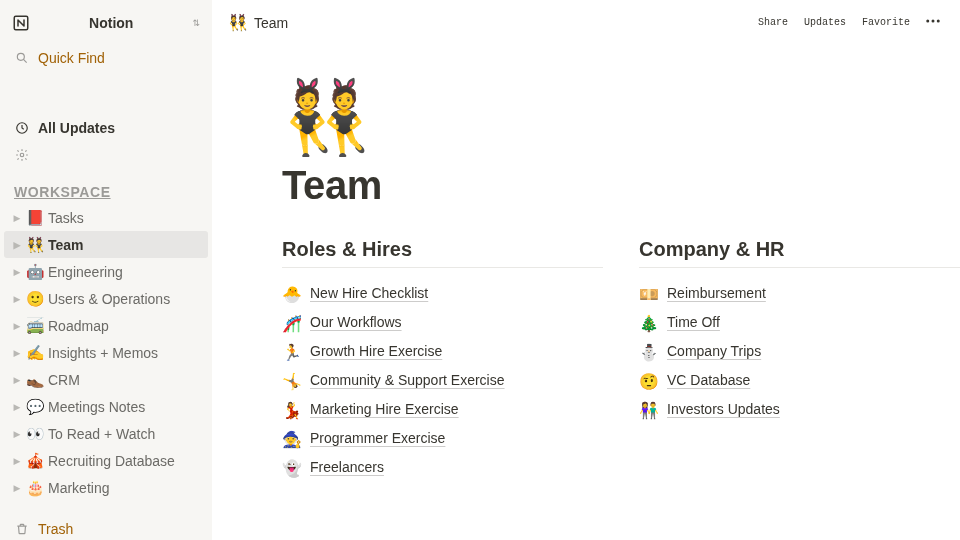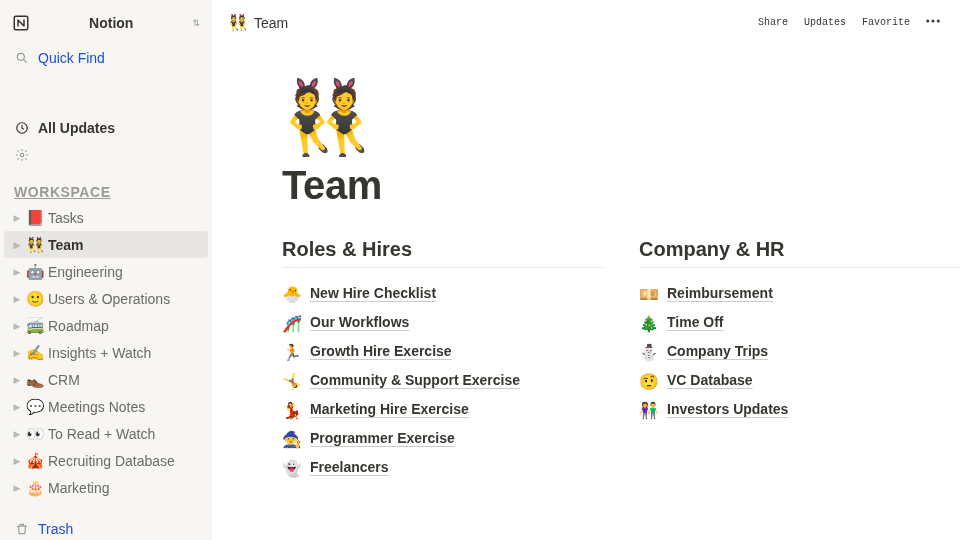--- a/index.html
+++ b/index.html
@@ -40,21 +40,21 @@
     .workspace-name { font-weight: 600; font-size: 14px; }
     .switcher-chevron { color: #9b9a97; font-size: 9px; line-height: 1; }
     .sidebar-top { padding: 2px 4px; }
     .sb-item {
       display: flex;
       align-items: center;
       gap: 8px;
       padding: 4px 10px;
       border-radius: 3px;
       cursor: pointer;
-      color: #1d4ed8;
+      color: #a16207;
       min-height: 27px;
     }
     .sb-item.bold { color: #37352f; font-weight: 600; margin-top: 43px; }
     .sb-icon { width: 16px; display: flex; align-items: center; justify-content: center; color: #9b9a97; flex-shrink: 0; }
     .sb-icon svg { width: 14px; height: 14px; }
     .section-header {
       padding: 14px 14px 4px 14px;
       font-size: 14px;
       font-weight: 600;
       letter-spacing: 0.04em;
@@ -149,21 +149,21 @@
     }
     .link-row {
       display: flex;
       align-items: flex-start;
       gap: 8px;
       padding: 5px 0;
       cursor: pointer;
     }
     .link-emoji { width: 20px; font-size: 16px; flex-shrink: 0; }
     .link-text {
-      font-weight: 700;
+      font-weight: 400;
       text-decoration: underline;
       text-decoration-color: rgba(55,53,47,0.25);
       text-underline-offset: 3px;
       color: #37352f;
     }
   </style>
 </head>
 <body>
 
 <div class="sidebar">
@@ -231,21 +231,21 @@
       <span class="tree-label">Users &amp; Operations</span>
     </div>
     <div class="tree-item">
       <span class="disclosure">▶</span>
       <span class="tree-emoji">🚎</span>
       <span class="tree-label">Roadmap</span>
     </div>
     <div class="tree-item">
       <span class="disclosure">▶</span>
       <span class="tree-emoji">✍️</span>
-      <span class="tree-label">Insights + Watch</span>
+      <span class="tree-label">Insights + Memos</span>
     </div>
     <div class="tree-item">
       <span class="disclosure">▶</span>
       <span class="tree-emoji">👞</span>
       <span class="tree-label">CRM</span>
     </div>
     <div class="tree-item">
       <span class="disclosure">▶</span>
       <span class="tree-emoji">💬</span>
       <span class="tree-label">Meetings Notes</span>

